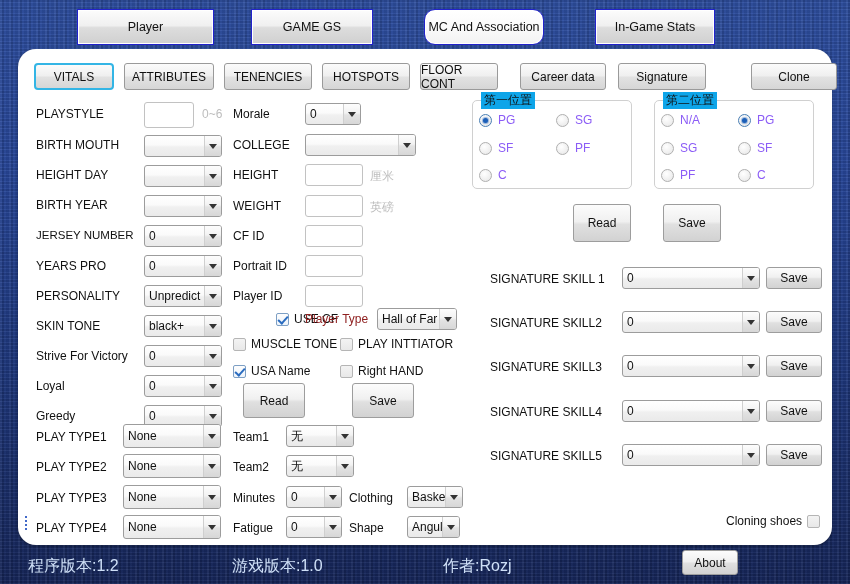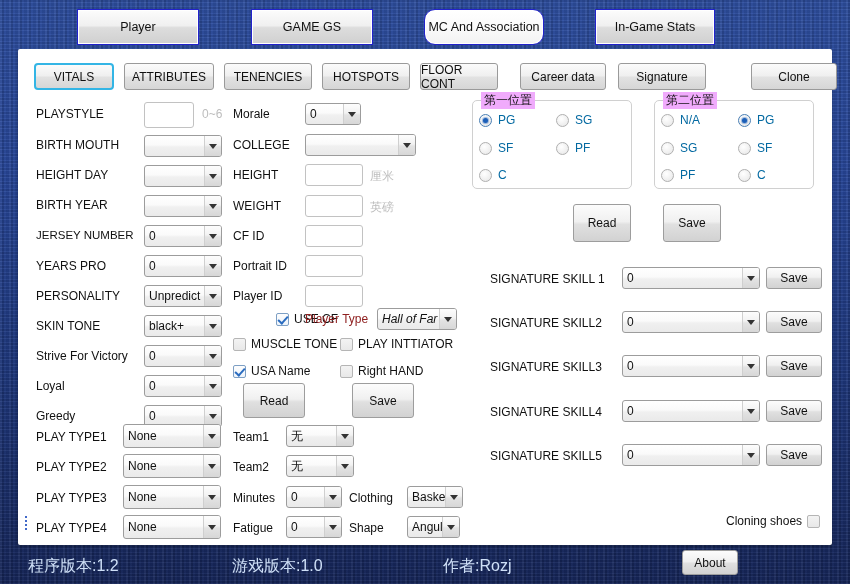--- a/index.html
+++ b/index.html
@@ -28,30 +28,30 @@
     background: linear-gradient(180deg,#fcfcfc 0%,#f0f0f0 46%,#dddddd 52%,#d0d0d0 100%);
     color: #111; font-size: 12.5px;
     display: flex; align-items: center; justify-content: center;
     box-shadow: inset 0 0 0 1px #ffffff;
     cursor: default;
   }
   .maintab.sel {
     background: linear-gradient(180deg,#ffffff 0%,#fafafa 50%,#f2f2f2 100%);
     border-radius: 11px;
   }
-  #mt0 { left: 77px;  width: 122px; }
+  #mt0 { left: 77px;  width: 137px; }
   #mt1 { left: 251px; width: 122px; }
   #mt2 { left: 424px; width: 120px; }
   #mt3 { left: 595px; width: 120px; }
 
   
   #panel {
     position: absolute; left: 18px; top: 49px; width: 814px; height: 496px;
     background: #ffffff;
-    border-radius: 2px;
+    border-radius: 18px;
     box-shadow: 0 1px 3px rgba(0,0,0,.35);
   }
 
   
   .subtab {
     position: absolute; height: 27px; top: 14px;
     border: 1px solid #9a9a9a; border-radius: 3px;
     background: linear-gradient(180deg,#fbfbfb 0%,#efefef 48%,#e2e2e2 52%,#d6d6d6 100%);
     font-size: 12px; color: #111;
     display: flex; align-items: center; justify-content: center;
@@ -123,21 +123,21 @@
     position: relative;
   }
   .cbx.on { background: linear-gradient(180deg,#fdfdfd 0%,#eef4fb 100%); border-color: #7d9fc4; }
   .cbx.on::after {
     content: ""; position: absolute; left: 3px; top: 0px;
     width: 4px; height: 8px;
     border: solid #2a6cc0; border-width: 0 2px 2px 0;
     transform: rotate(42deg);
   }
 
-  .radio { position: absolute; display: flex; align-items: center; gap: 6px; font-size: 12px; color: #0369a1; white-space: nowrap; }
+  .radio { position: absolute; display: flex; align-items: center; gap: 6px; font-size: 12px; color: #8b5cf6; white-space: nowrap; }
   .rdo {
     width: 13px; height: 13px; flex: 0 0 13px; border-radius: 50%;
     border: 1px solid #b0b0b0;
     background: radial-gradient(circle at 40% 35%, #ffffff 0%, #ededed 70%, #dcdcdc 100%);
     position: relative;
   }
   .rdo.on { border-color: #4a7fb5; }
   .rdo.on::after {
     content: ""; position: absolute; left: 3px; top: 3px;
     width: 5px; height: 5px; border-radius: 50%;
@@ -145,21 +145,21 @@
     box-shadow: 0 0 1px 1px rgba(28,95,184,.45);
   }
 
   .group {
     position: absolute;
     border: 1px solid #d0d0d0; border-radius: 5px;
     background: transparent;
   }
   .group > .gtitle {
     position: absolute; top: -9px; left: 8px;
-    background: #f0abfc; padding: 0 3px;
+    background: #0ea5e9; padding: 0 3px;
     font-size: 12px; color: #111; white-space: nowrap;
   }
 
   .dotted-marker {
     position: absolute; width: 2px; height: 14px;
     background-image: linear-gradient(180deg,#4169c9 0 2px, transparent 2px 4px);
     background-size: 2px 4px;
   }
 
   
@@ -329,21 +329,21 @@
   <div class="tbox" style="left:287px; top:206px; width:58px;"></div>
 
   <div class="lbl" style="left:215px; top:240px;">Player ID</div>
   <div class="tbox" style="left:287px; top:236px; width:58px;"></div>
 
   <div class="cbox" style="left:222px; top:263px;padding-left:36px;">
     <span class="cbx on"></span>
     <span>USE CF</span>
   </div>
   <div class="lbl" style="left:287px; top:263px; color:#8f2020;">Player Type</div>
-  <div class="combo" style="left:359px; top:259px; width:80px;font-style:italic;">
+  <div class="combo" style="left:359px; top:259px; width:80px;">
       <span class="ctext">Hall of Far</span>
       <span class="carr"></span>
     </div>
 
   <div class="cbox" style="left:215px; top:288px;">
     <span class="cbx"></span>
     <span>MUSCLE TONE</span>
   </div>
   <div class="cbox" style="left:322px; top:288px;">
     <span class="cbx"></span>

